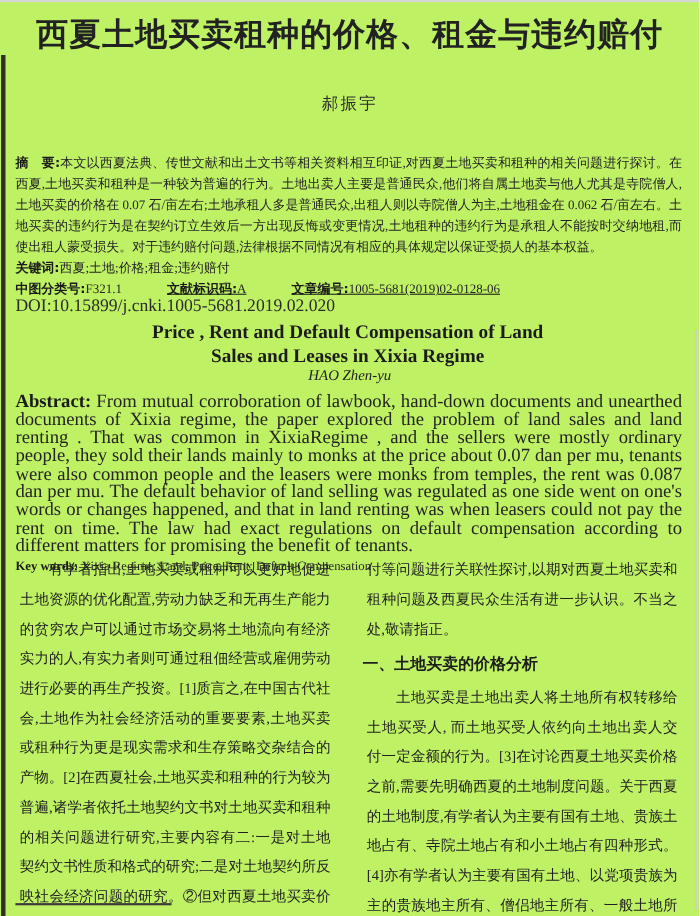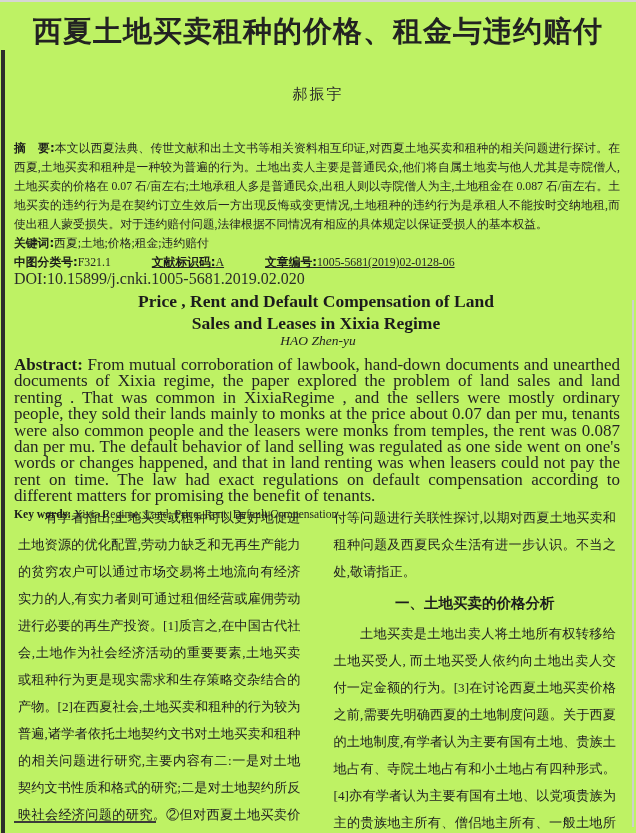--- a/index.html
+++ b/index.html
@@ -64,42 +64,42 @@
     position: absolute; top: 500px; left: 14px; right: 16px;
     display: flex; gap: 25px;
   }
   .col { flex: 1 1 0; }
   .col p {
     margin: 4px; font-size: 13.2px; line-height: 27px;
     text-align: justify; color: #222;
   }
   .col p.indent { text-indent: 2em; }
   .section-heading {
-    margin: 9px 0 7px 0; text-align: center;
+    margin: 9px 0 7px 0; text-align: left;
     font-family: "DejaVu Sans", "Liberation Sans", sans-serif;
     font-size: 14.5px; font-weight: bold; color: #1d1d1d;
   }
   .footnote-rule {
     position: absolute; left: 14px; top: 821px; width: 142px; height: 0;
     border-top: 2px solid #3c3c3a;
   }
 </style>
 </head>
 <body>
 
 <div class="page">
   <div class="edge-top"></div>
   <div class="edge-left"></div>
   <div class="edge-right"></div>
 
   <h1 class="title-cn">西夏土地买卖租种的价格、租金与违约赔付</h1>
   <div class="author-cn">郝振宇</div>
 
   <div class="meta-block">
-    <p class="abstract-cn"><span class="label-hei">摘　要:</span><span>本文以西夏法典、传世文献和出土文书等相关资料相互印证,对西夏土地买卖和租种的相关问题进行探讨。在西夏,土地买卖和租种是一种较为普遍的行为。土地出卖人主要是普通民众,他们将自属土地卖与他人尤其是寺院僧人,土地买卖的价格在 0.07 石/亩左右;土地承租人多是普通民众,出租人则以寺院僧人为主,土地租金在 0.087 石/亩左右。土地买卖的违约行为是在契约订立生效后一方出现反悔或变更情况,土地租种的违约行为是承租人不能按时交纳地租,而使出租人蒙受损失。对于违约赔付问题,法律根据不同情况有相应的具体规定以保证受损人的基本权益。</span></p>
+    <p class="abstract-cn"><span class="label-hei">摘　要:</span><span>本文以西夏法典、传世文献和出土文书等相关资料相互印证,对西夏土地买卖和租种的相关问题进行探讨。在西夏,土地买卖和租种是一种较为普遍的行为。土地出卖人主要是普通民众,他们将自属土地卖与他人尤其是寺院僧人,土地买卖的价格在 0.07 石/亩左右;土地承租人多是普通民众,出租人则以寺院僧人为主,土地租金在 0.062 石/亩左右。土地买卖的违约行为是在契约订立生效后一方出现反悔或变更情况,土地租种的违约行为是承租人不能按时交纳地租,而使出租人蒙受损失。对于违约赔付问题,法律根据不同情况有相应的具体规定以保证受损人的基本权益。</span></p>
     <p class="keywords-cn"><span class="label-hei">关键词:</span><span>西夏;土地;价格;租金;违约赔付</span></p>
     <p class="clc-line"><span class="clc-pair"><span class="label-hei">中图分类号:</span><span>F321.1</span></span><span class="clc-pair"><span class="label-hei">文献标识码:</span><span>A</span></span><span class="clc-pair"><span class="label-hei">文章编号:</span><span>1005-5681(2019)02-0128-06</span></span></p>
     <p class="doi-line">DOI:10.15899/j.cnki.1005-5681.2019.02.020</p>
   </div>
 
   <h2 class="title-en"><span>Price , Rent and Default Compensation of Land</span><br><span>Sales and Leases in Xixia Regime</span></h2>
   <div class="author-en">HAO Zhen-yu</div>
 
   <div class="abstract-en-block">
     <p class="abstract-en"><span class="label-en">Abstract:</span> <span>From mutual corroboration of lawbook, hand-down documents and unearthed documents of Xixia regime, the paper explored the problem of land sales and land renting . That was common in XixiaRegime , and the sellers were mostly ordinary people, they sold their lands mainly to monks at the price about 0.07 dan per mu, tenants were also common people and the leasers were monks from temples, the rent was 0.087 dan per mu. The default behavior of land selling was regulated as one side went on one's words or changes happened, and that in land renting was when leasers could not pay the rent on time. The law had exact regulations on default compensation according to different matters for promising the benefit of tenants.</span></p>

